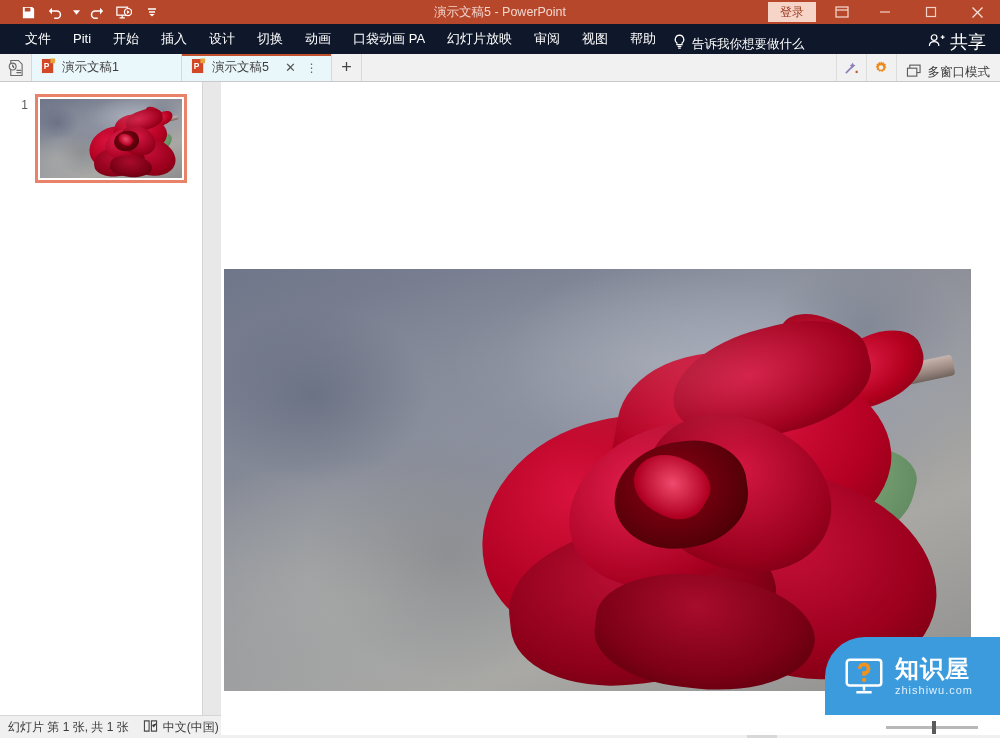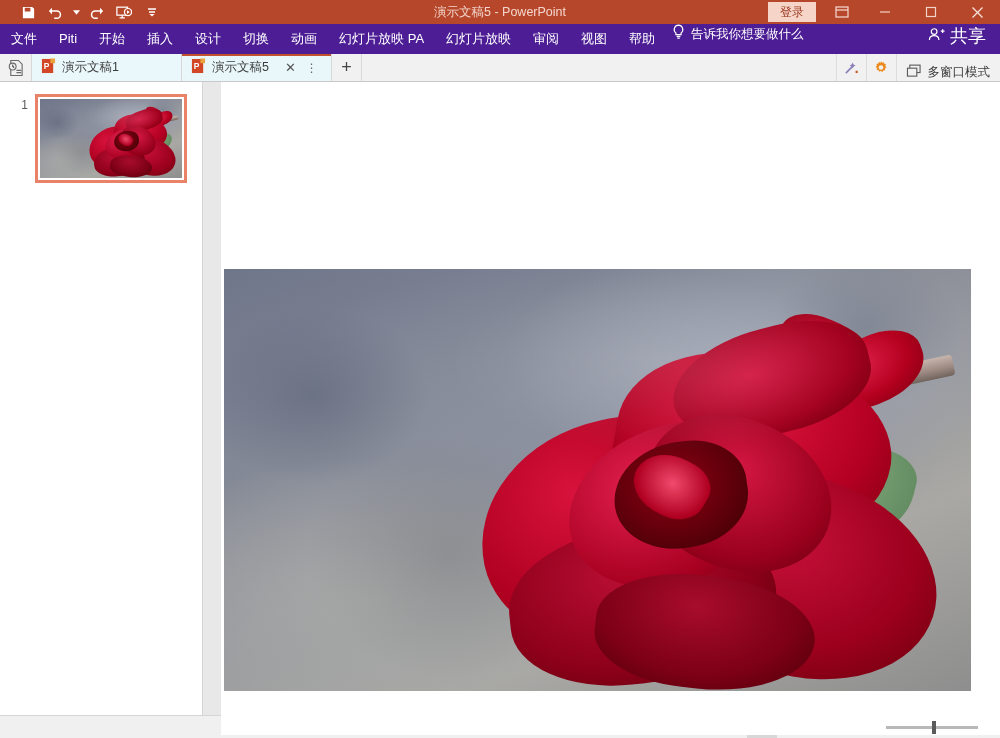--- a/index.html
+++ b/index.html
@@ -33,22 +33,22 @@
     padding: 2px 12px; margin-right: 6px; line-height: 16px; margin-left: 12px;
   }
   .win-btn {
     width: 46px; height: 24px; display: flex; align-items: center; justify-content: center;
     color: #F0D2C8;
   }
   .win-btn.ribbonopt { width: 40px; }
 
   
   .menubar {
-    height: 30px; background: #4c1d95; display: flex; align-items: flex-start;
-    flex: 0 0 30px; position: relative;
+    height: 30px; background: #0f172a; display: flex; align-items: flex-end;
+    padding-left: 14px; flex: 0 0 30px; position: relative;
   }
   .menu-item {
     color: #ffffff; font-size: 13px; padding: 0 11px; line-height: 30px; white-space: nowrap;
   }
   .menu-right { margin-left: auto; display: flex; align-items: center; padding-right: 14px; }
   .tellme { display: flex; align-items: center; gap: 6px; margin-left: 6px; }
   .tellme-text { color: #ffffff; font-size: 12.5px; }
   .share { display: flex; align-items: center; gap: 5px; margin-left: 34px; }
   .share-text { color: #ffffff; font-size: 18px; }
 
@@ -301,21 +301,21 @@
   </div>
 
   <div class="menubar">
     <div class="menu-item">文件</div>
     <div class="menu-item">Piti</div>
     <div class="menu-item">开始</div>
     <div class="menu-item">插入</div>
     <div class="menu-item">设计</div>
     <div class="menu-item">切换</div>
     <div class="menu-item">动画</div>
-    <div class="menu-item">幻灯片放映 PA</div>
+    <div class="menu-item">口袋动画 PA</div>
     <div class="menu-item">幻灯片放映</div>
     <div class="menu-item">审阅</div>
     <div class="menu-item">视图</div>
     <div class="menu-item">帮助</div>
 
     <div class="tellme">
       <span>
         <svg width="13" height="16" viewBox="0 0 13 16">
             <path fill="none" stroke="#fff" stroke-width="1.2" d="M6.5 1.2a4.3 4.3 0 0 0-2.6 7.7v1.8h5.2V8.9A4.3 4.3 0 0 0 6.5 1.2z"></path>
             <path stroke="#fff" stroke-width="1.2" d="M4.6 12.3h3.8M5.2 14.2h2.6"></path>
@@ -460,24 +460,50 @@
               <div class="petal p-mid2"></div>
               <div class="petal p-low"></div>
               <div class="petal p-core"></div>
               <div class="petal p-core2"></div>
             </div>
             <div class="sheen"></div>
           </div>
         </div>
       </div>
 
+      <div class="watermark" style="position:absolute;right:0;bottom:0;">
+        <div class="wm-badge">
+          <svg width="46" height="46" viewBox="0 0 48 48">
+            <rect x="6" y="7" width="36" height="27" rx="3" fill="none" stroke="#fff" stroke-width="2.6"></rect>
+            <path stroke="#fff" stroke-width="2.6" d="M24 34v5M16 41h16"></path>
+            <path fill="none" stroke="#F0921E" stroke-width="4" d="M19.5 16.5a4.6 4.6 0 1 1 4.6 4.6v2.6"></path>
+            <circle cx="24.1" cy="28" r="2.3" fill="#F0921E"></circle>
+          </svg>
+        </div>
+        <div class="wm-text">
+          <div class="wm-cn">知识屋</div>
+          <div class="wm-en">zhishiwu.com</div>
+        </div>
+      </div>
     </div>
   </div>
 
   <div class="statusbar">
+    <div class="sb-left">
+      <span class="sb-item">幻灯片 第 1 张, 共 1 张</span>
+      <span class="sb-item">
+        <span>
+          <svg width="15" height="14" viewBox="0 0 16 15">
+              <path fill="none" stroke="#4A4A4A" stroke-width="1.2" d="M1.5 2h5v11h-5zM9 2h5.5v11H9z"></path>
+              <path stroke="#4A4A4A" stroke-width="1.2" d="M10 6.5l1.5 1.6 2.8-3.3"></path>
+            </svg>
+        </span>
+        <span>中文(中国)</span>
+      </span>
+    </div>
 
     <div class="sb-right">
       <div class="sb-btn">
         <span>
           <svg width="14" height="13" viewBox="0 0 15 14">
               <path stroke="#4A4A4A" stroke-width="1.2" d="M2 4h11M4 7h7M2 10h11"></path>
               <path fill="#4A4A4A" d="M6 1.2 8.8 4H3.2z"></path>
             </svg>
         </span>
         <span>备注</span>

